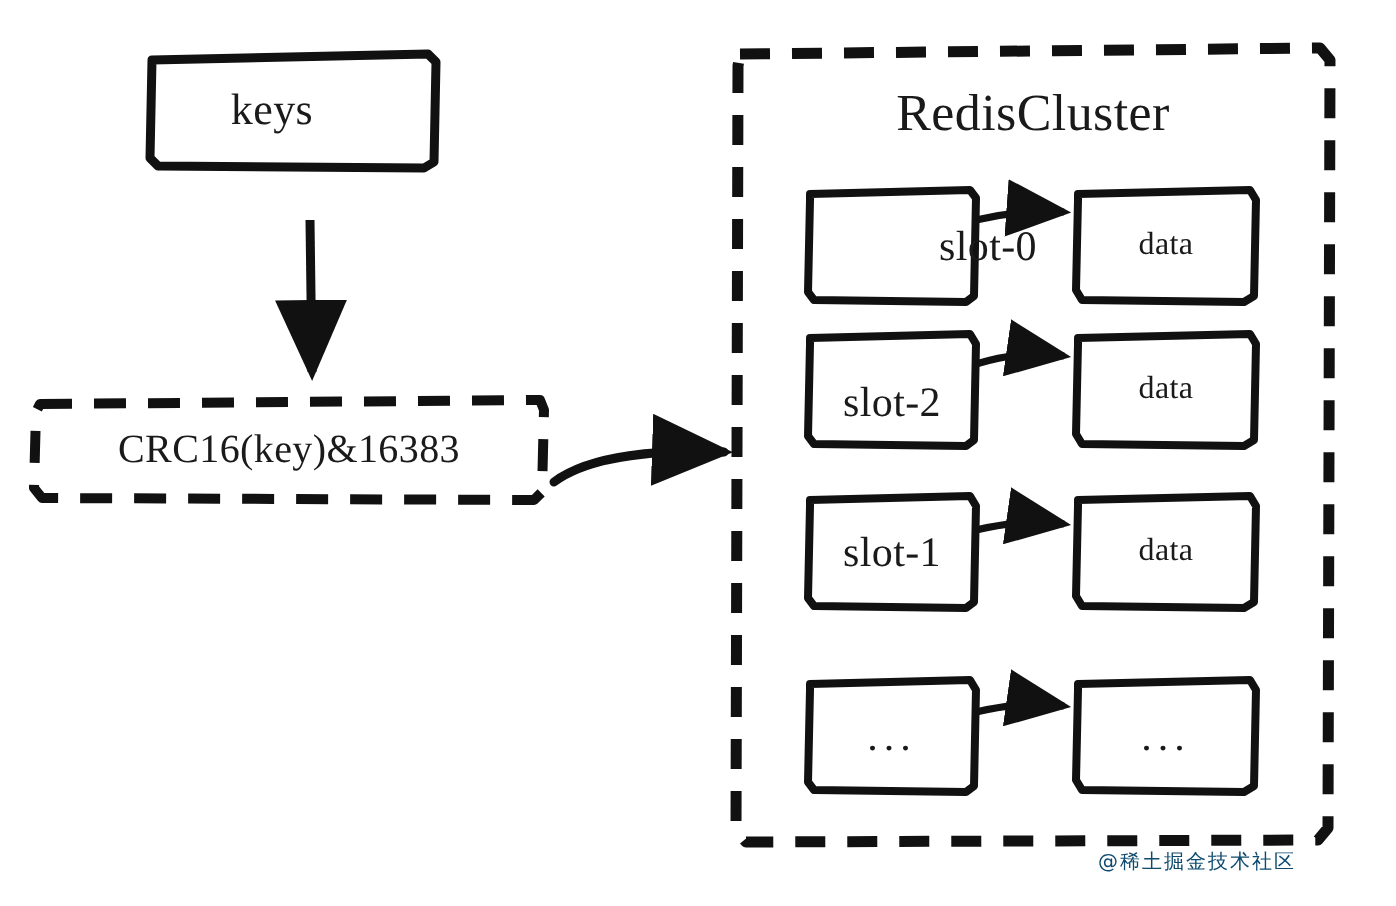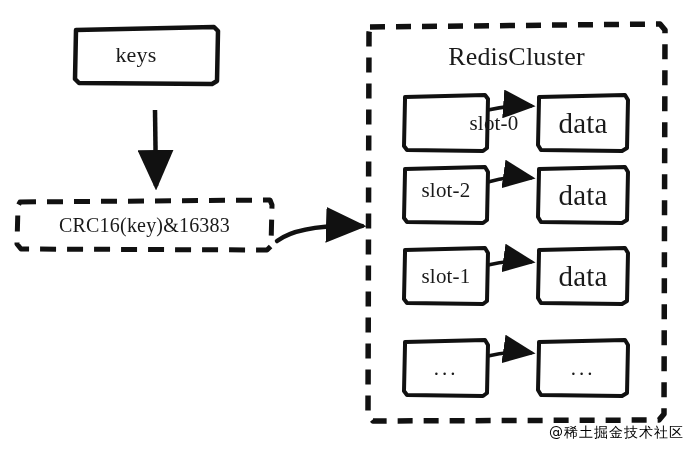--- a/index.html
+++ b/index.html
@@ -56,32 +56,32 @@
     font-size: 26px;
   }
   .slot-label {
     width: 84px;
     height: 56px;
     font-size: 21px;
   }
   .data-label {
     width: 90px;
     height: 56px;
-    font-size: 29px;
+    font-size: 16px;
   }
   .dots-label {
     font-size: 21px;
     letter-spacing: 3px;
   }
   .watermark {
     position: absolute;
     left: 549px;
     top: 424px;
-    font-size: 14px;
-    color: #000000;
+    font-size: 10px;
+    color: #0c4a6e;
     font-family: "DejaVu Sans", "Liberation Sans", sans-serif;
     white-space: nowrap;
     letter-spacing: 1px;
   }
 </style>
 </head>
 <body>
 
 <div id="canvas">
 
@@ -121,21 +121,21 @@
 
   <div class="node-label keys-label">keys</div>
 
   <div class="node-label crc-label">CRC16(key)&amp;16383</div>
 
   <div class="node-label cluster-title">RedisCluster</div>
 
   <div class="node-label slot-label" style="left:404px; top:95px;margin-left:48px;">slot-0</div>
   <div class="node-label data-label" style="left:538px; top:95px;">data</div>
 
-  <div class="node-label slot-label" style="left:404px; top:162px;border-radius:10px;">slot-2</div>
+  <div class="node-label slot-label" style="left:404px; top:173px;border-radius:10px;">slot-2</div>
   <div class="node-label data-label" style="left:538px; top:167px;">data</div>
 
   <div class="node-label slot-label" style="left:404px; top:248px;">slot-1</div>
   <div class="node-label data-label" style="left:538px; top:248px;">data</div>
 
   <div class="node-label slot-label dots-label" style="left:404px; top:340px;">...</div>
   <div class="node-label data-label dots-label" style="left:538px; top:340px;">...</div>
 
   <div class="watermark">@稀土掘金技术社区</div>
 

